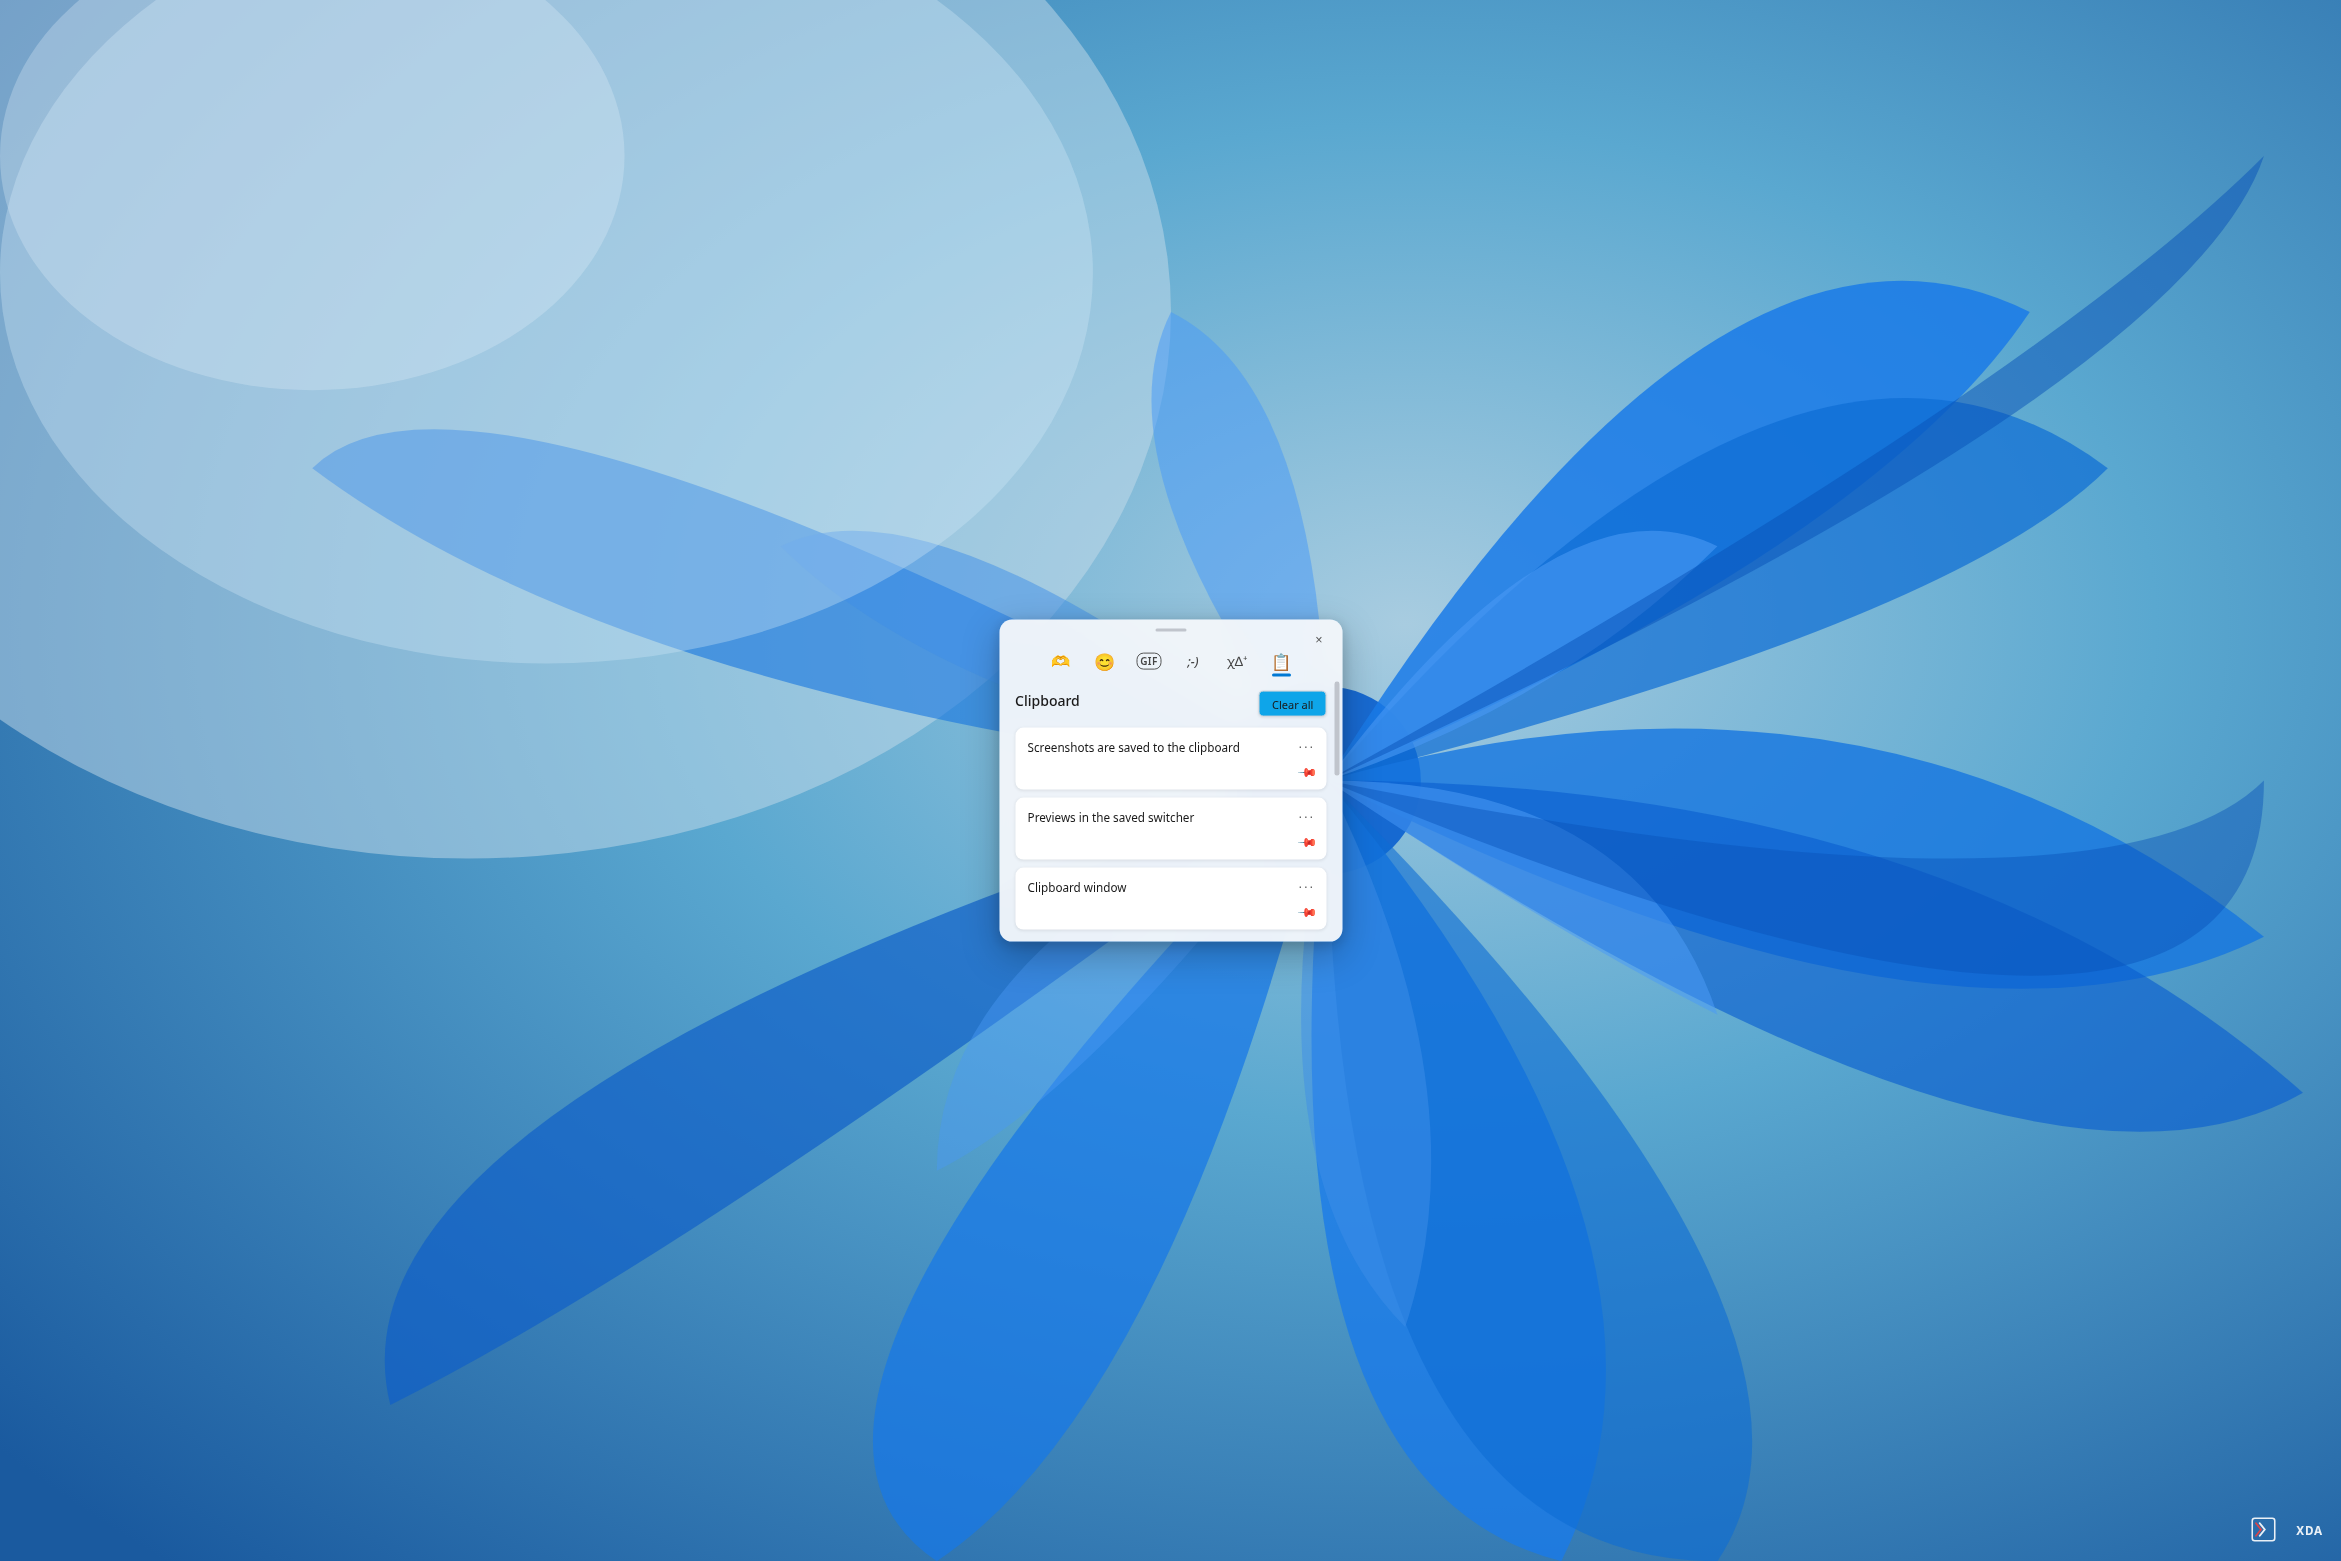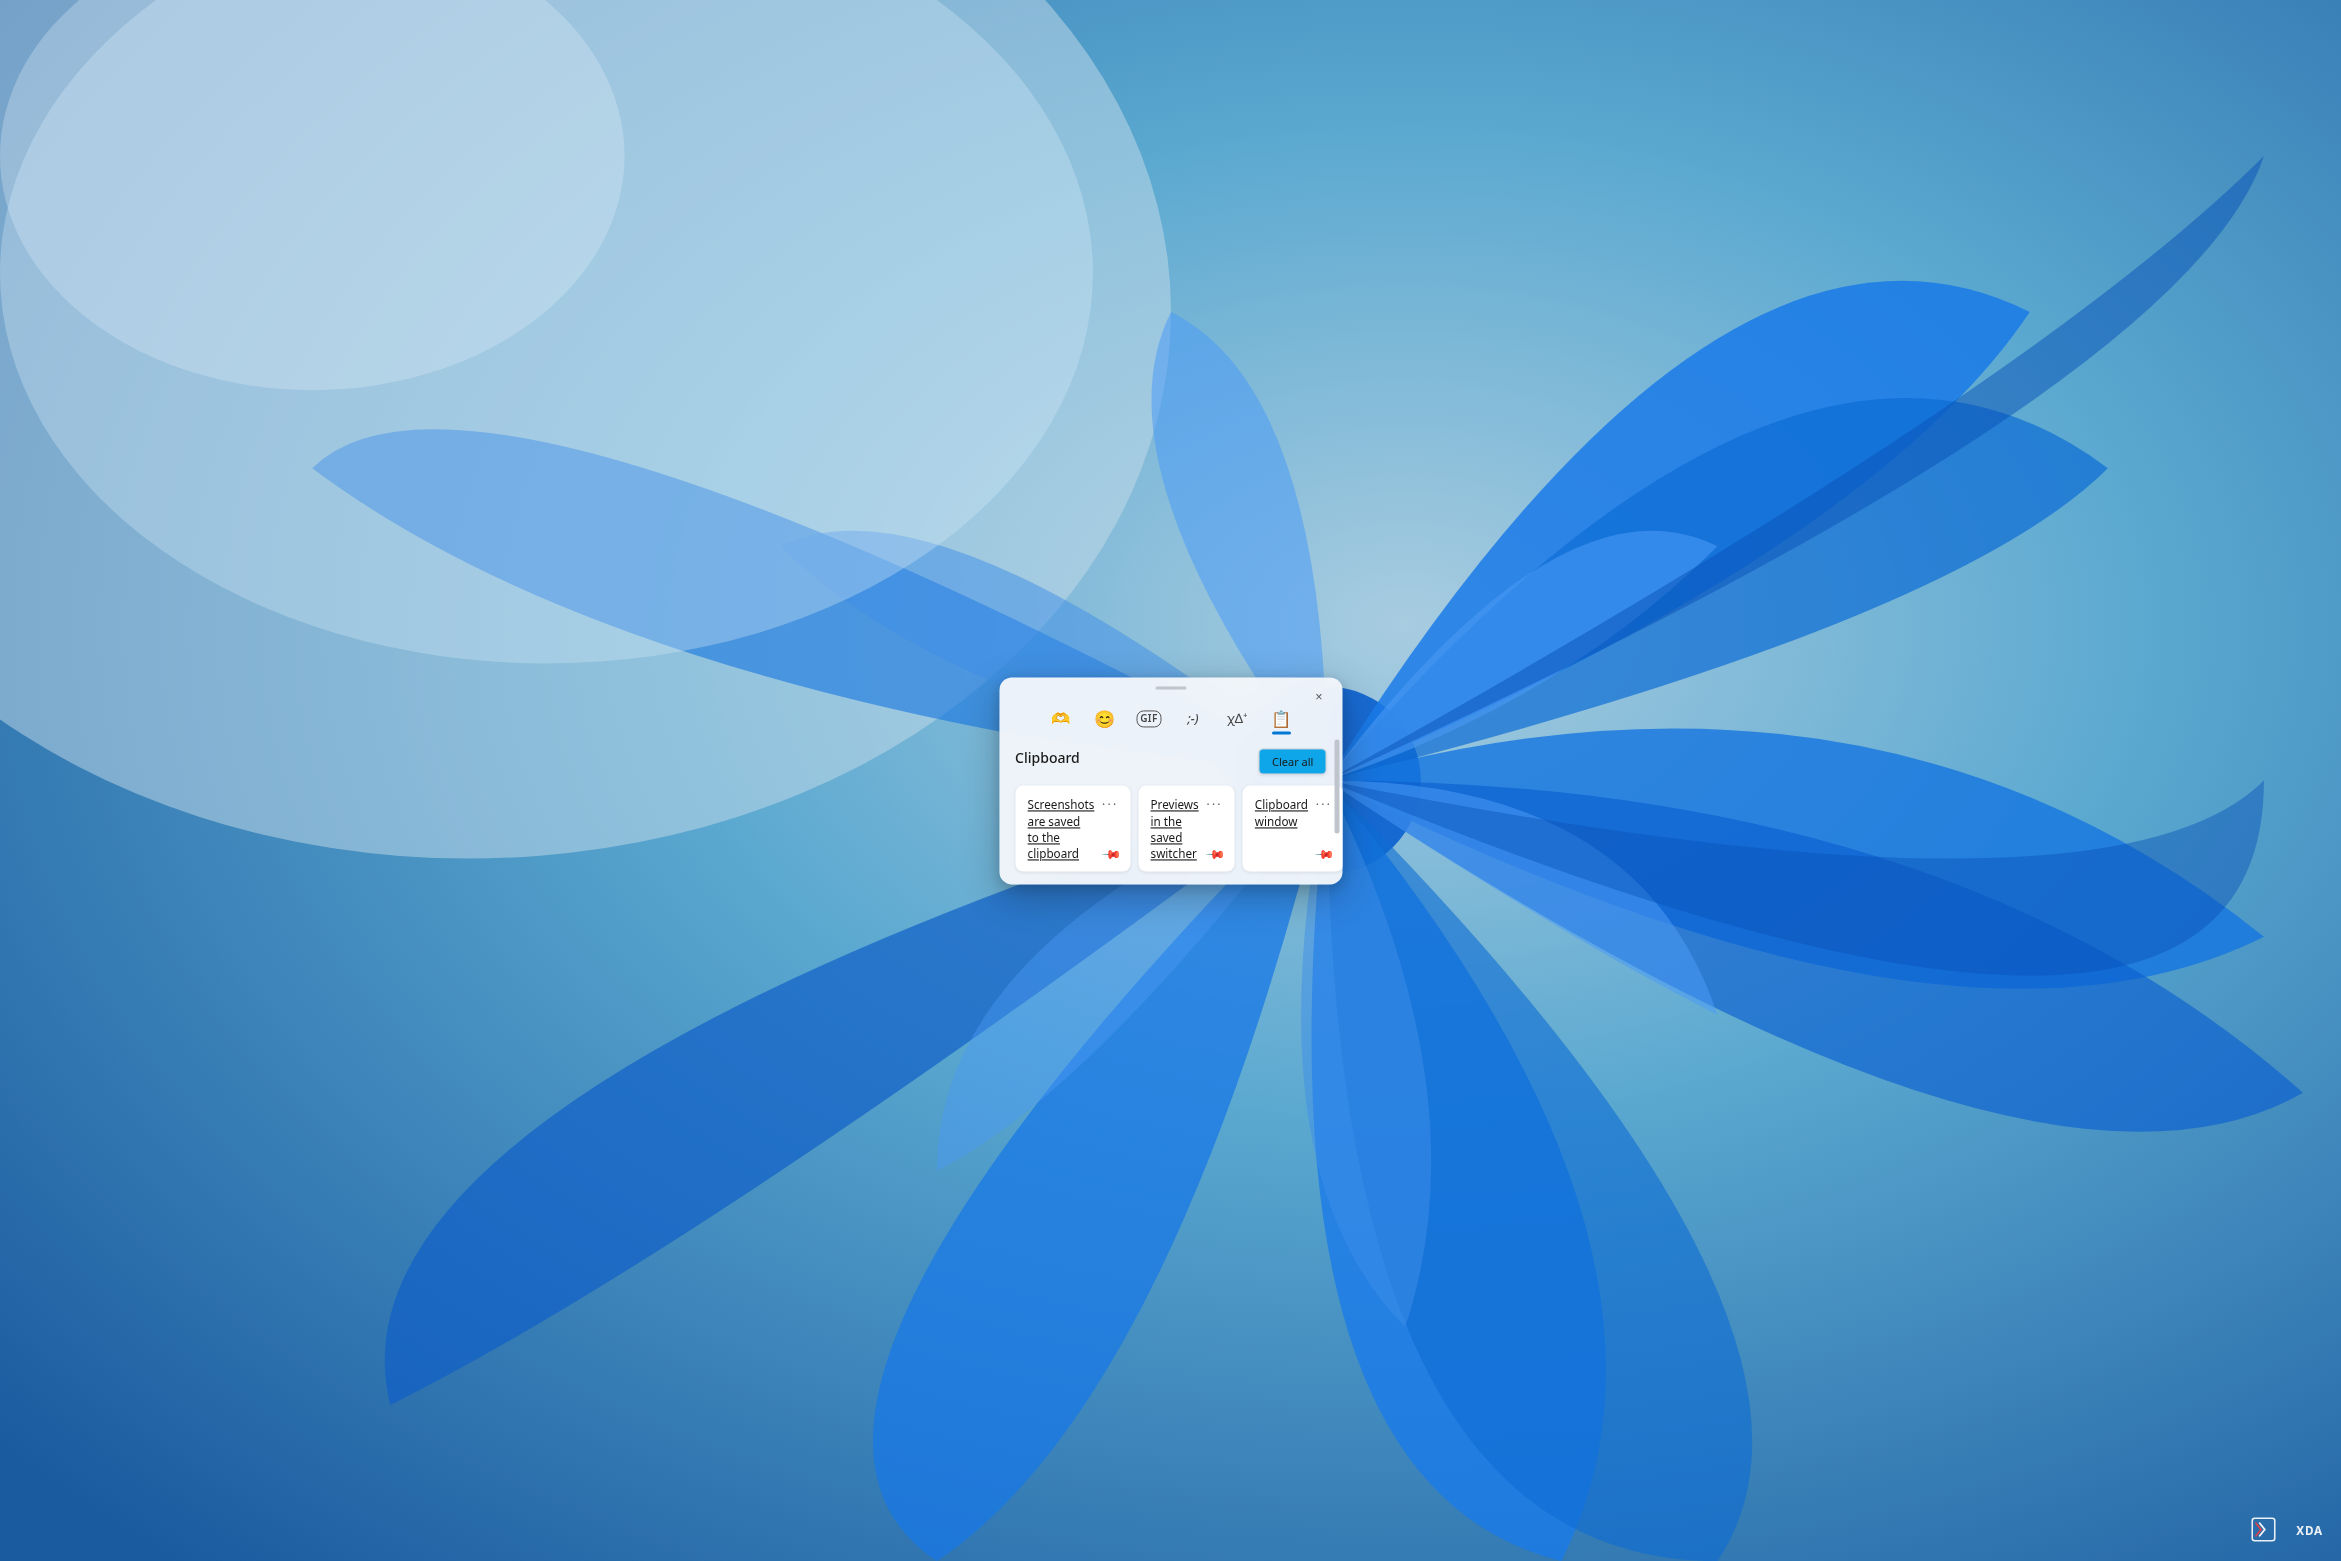--- a/index.html
+++ b/index.html
@@ -135,23 +135,22 @@
       font-size: 11px;
       color: #1a1a1a;
       cursor: pointer;
       font-family: inherit;
       box-shadow: 0 0.8px 2.3px rgba(0,0,0,0.08);
     }
 
     
     .clipboard-items {
       display: flex;
-      flex-direction: row;
+      flex-direction: column;
       gap: 7.8px;
-      text-decoration: underline;
     }
 
     .clipboard-item {
       background: white;
       border-radius: 7.8px;
       padding: 11px 12.5px 9.4px;
       box-shadow: 0 0.8px 3.1px rgba(0,0,0,0.08);
       position: relative;
       min-height: 62px;
       cursor: pointer;

